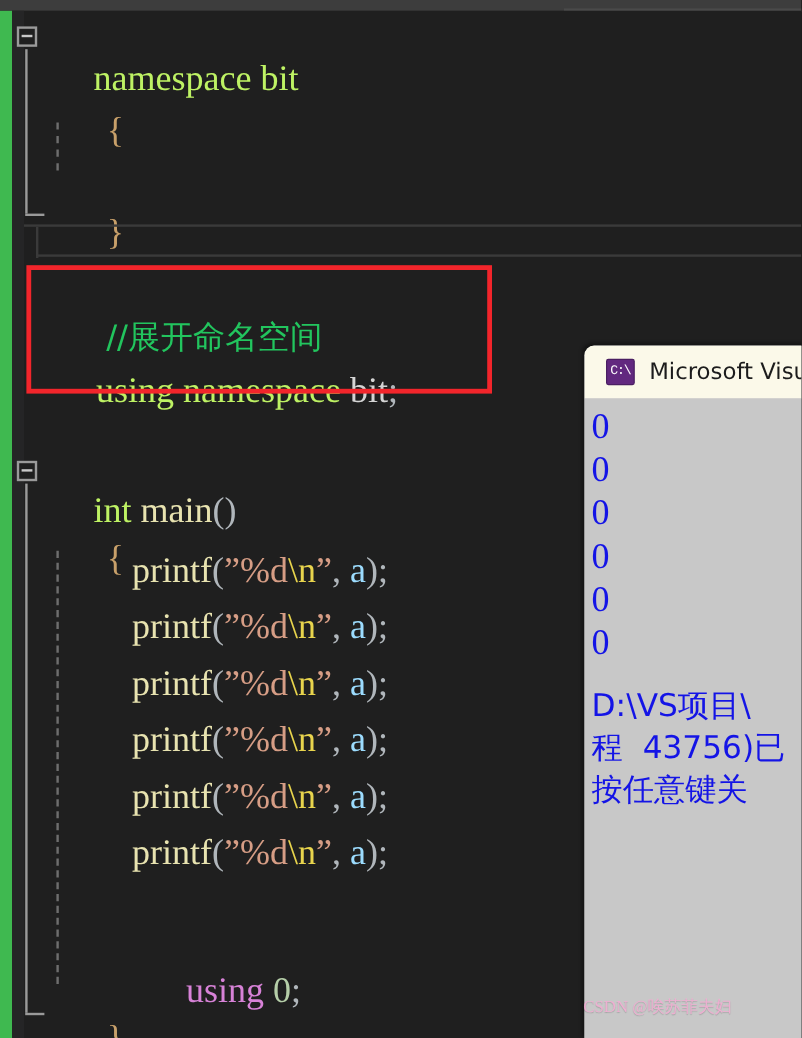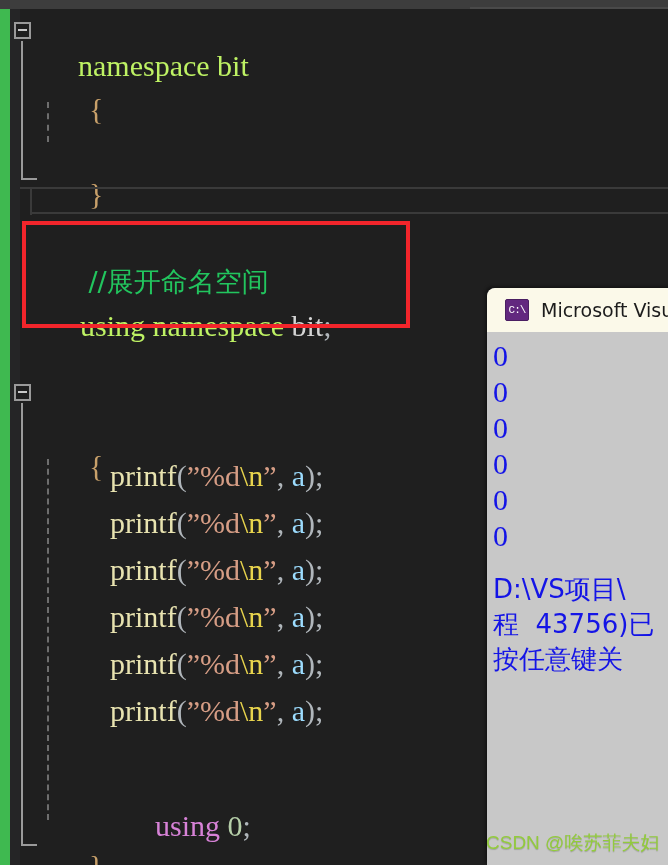--- a/index.html
+++ b/index.html
@@ -198,23 +198,23 @@
     font-family: "DejaVu Sans", sans-serif;
     font-size: 26px;
     line-height: 35px;
   }
   .console-gap { height: 18px; }
 
   
   .watermark {
     position: absolute;
     left: 486px; top: 830px;
-    font-family: Liberation Sans, sans-serif;
-    font-size: 19px;
-    color: #84cc16;
+    font-family: Liberation Serif, serif;
+    font-size: 14px;
+    color: #f9a8d4;
     opacity: 0.78;
     white-space: nowrap;
     text-shadow: 0 1px 1px rgba(0,0,0,0.25);
   }
 </style>
 </head>
 <body>
 
 <div class="screen">
 
@@ -257,20 +257,23 @@
     <div class="code-line" style="left:35px; top:272px;">
       <span class="kw">using</span><span class="ident"> </span><span class="kw">namespace</span><span class="ident"> </span><span class="ident">bit</span><span class="punc">;</span>
     </div>
 
     <div class="red-box"></div>
 
     <div class="fold-box" style="left:14px; top:375px;"></div>
     <div class="fold-line" style="left:21px; top:394px; height:441px;"></div>
     <div class="fold-foot" style="left:21px; top:835px; width:16px;"></div>
 
+    <div class="code-line" style="left:33px; top:372px;">
+      <span class="kw">int</span><span class="ident"> </span><span class="fn">main</span><span class="punc">()</span>
+    </div>
 
     <div class="code-line" style="left:44px; top:412px;">
       <span class="brace">{</span>
     </div>
 
     <div class="indent-guide" style="left:47px; top:450px; height:361px;"></div>
 
     <div id="printf-rows">
         <div class="code-line" style="left: 110px; top: 452px;"><span class="fn">printf</span><span class="punc">(</span><span class="str">”</span><span class="str">%d</span><span class="esc">\n</span><span class="str">”</span><span class="punc">, </span><span class="var">a</span><span class="punc">)</span><span class="punc">;</span></div>
         <div class="code-line" style="left: 110px; top: 499px;"><span class="fn">printf</span><span class="punc">(</span><span class="str">”</span><span class="str">%d</span><span class="esc">\n</span><span class="str">”</span><span class="punc">, </span><span class="var">a</span><span class="punc">)</span><span class="punc">;</span></div>

